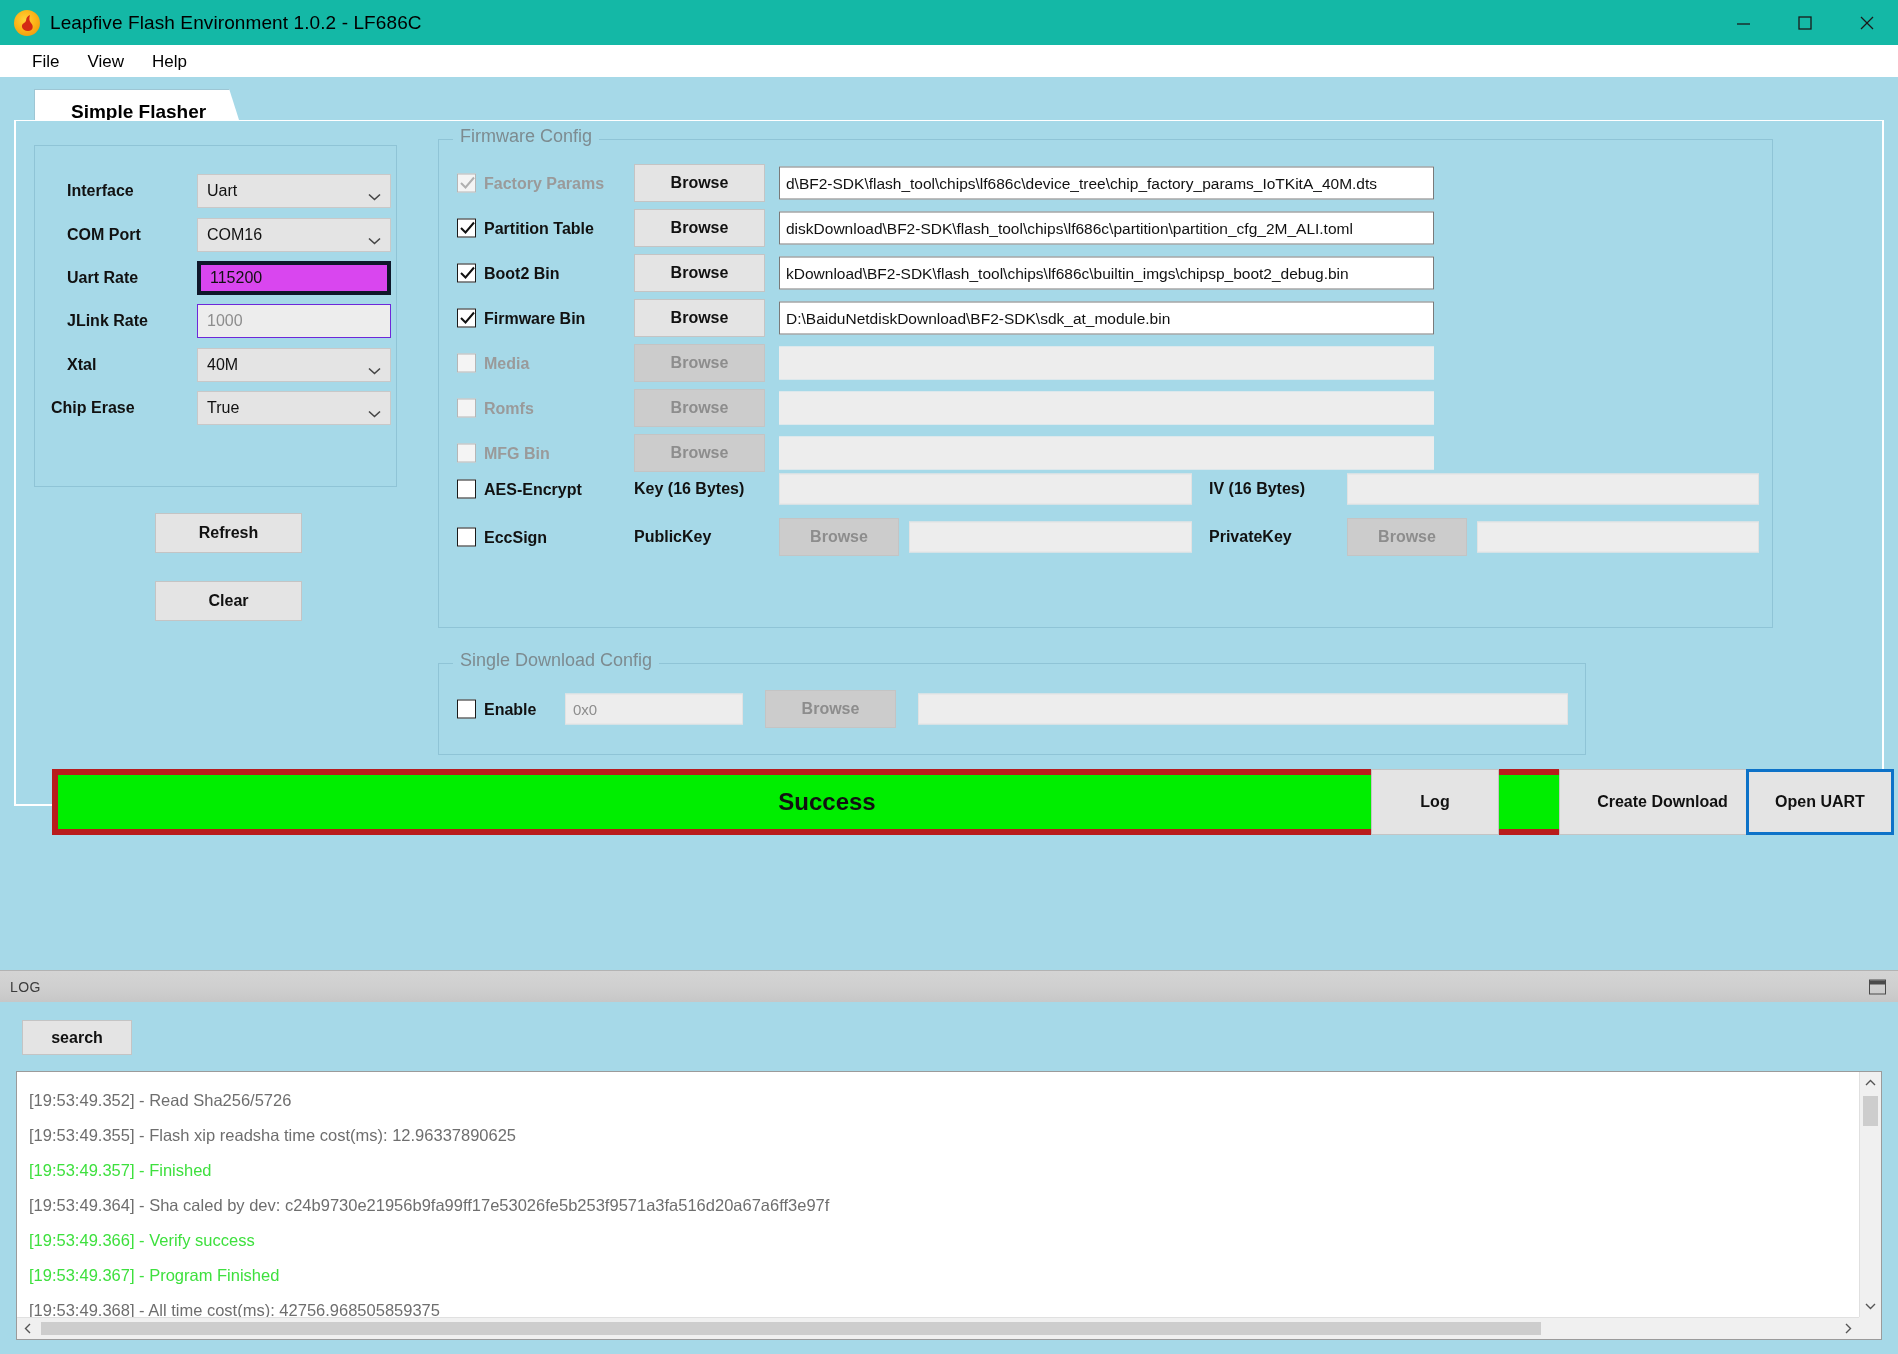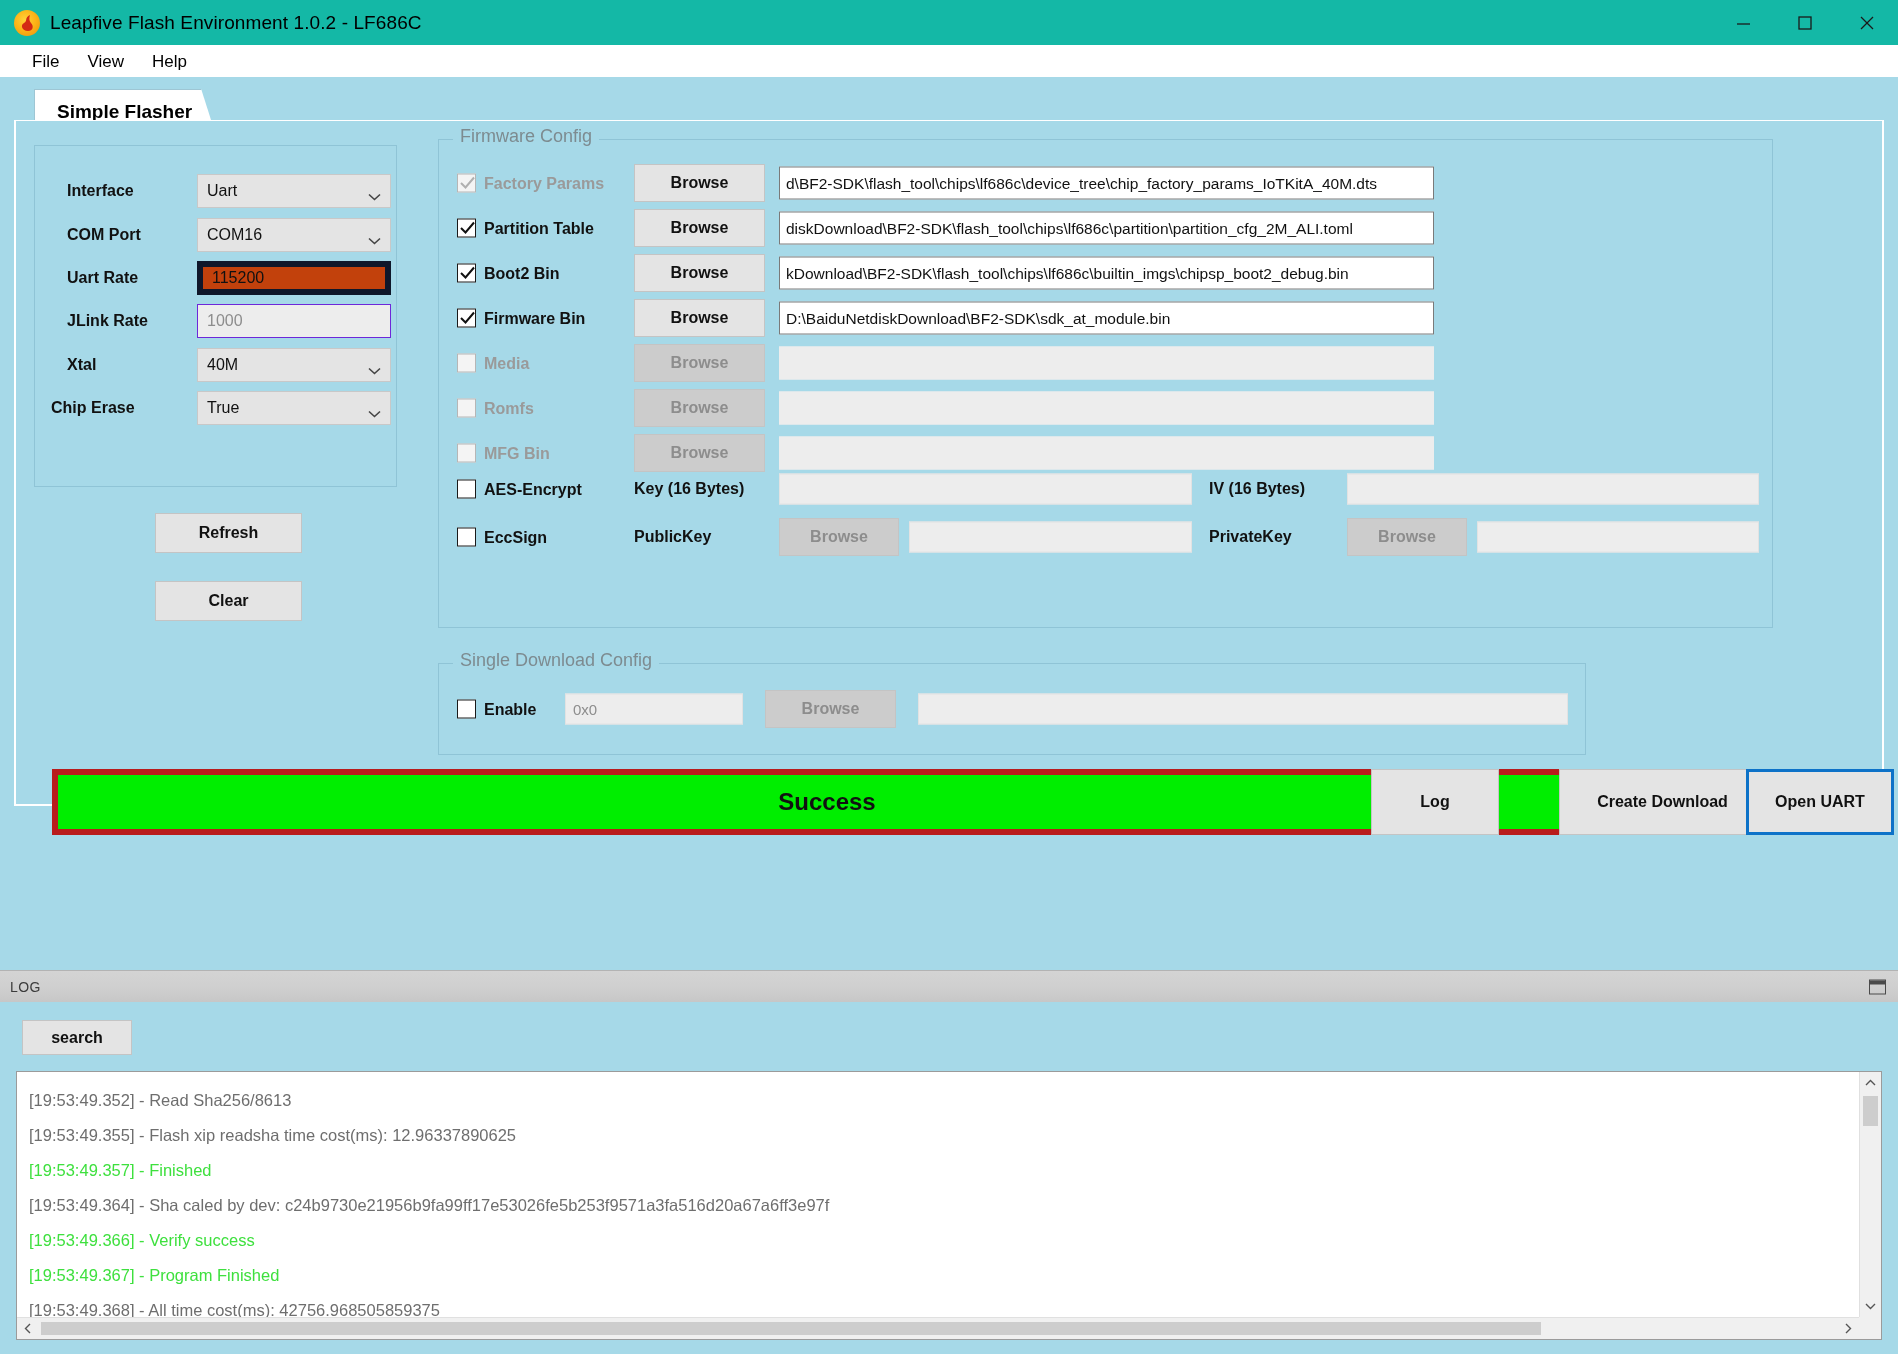--- a/index.html
+++ b/index.html
@@ -51,21 +51,21 @@
     position:absolute; left:14px; top:12px; right:14px; height:44px;
   }
   .tab{
     position:absolute; left:20px; top:0;
     height:44px; min-width:176px;
     background:#ffffff;
     border:1px solid #9ec6d4;
     border-bottom:none;
     display:flex;align-items:center;justify-content:center;
     font-size:19px; font-weight:bold; color:#000;
-    padding:0 22px;
+    padding:0 36px;
     clip-path: polygon(0 0, calc(100% - 14px) 0, 100% 100%, 0 100%);
     cursor:default;
   }
   .tab-underline{
     position:absolute; left:14px; right:14px; top:43px;
     height:2px; background:#ffffff;
   }
 
   
   .content-frame{
@@ -95,21 +95,21 @@
     display:flex;align-items:center;
     font-size:16px; color:#111; padding-left:9px;
     position:relative; cursor:default;
   }
   .select .chev{
     position:absolute; right:9px; top:50%; transform:translateY(-50%);
     width:13px;height:8px;
   }
   .textbox{
     width:100%;height:100%;
-    background:#c2410c; border:6px solid #0f172a;
+    background:#d946ef; border:4px solid #0f172a;
     display:flex;align-items:center;
     font-size:16px; color:#111; padding-left:9px;
   }
   .textbox.disabled{
     background:#ededed; border:1px solid #6d28d9; color:#8d8d8d;
   }
 
   
   .btn{
     background:#e4e4e4; border:1px solid #c4c4c4;
@@ -509,21 +509,21 @@
 
   <div class="log-header">
     <div class="log-header-title">LOG</div>
     <div class="dock-icon"></div>
   </div>
 
   <div class="log-area">
     <div class="btn search-btn">search</div>
     <div class="log-box">
       <div class="log-lines" id="log-lines">
-          <div class="log-line">[19:53:49.352] - Read Sha256/8613</div>
+          <div class="log-line">[19:53:49.352] - Read Sha256/5726</div>
           <div class="log-line">[19:53:49.355] - Flash xip readsha time cost(ms): 12.96337890625</div>
           <div class="log-line ok">[19:53:49.357] - Finished</div>
           <div class="log-line">[19:53:49.364] - Sha caled by dev: c24b9730e21956b9fa99ff17e53026fe5b253f9571a3fa516d20a67a6ff3e97f</div>
           <div class="log-line ok">[19:53:49.366] - Verify success</div>
           <div class="log-line ok">[19:53:49.367] - Program Finished</div>
           <div class="log-line">[19:53:49.368] - All time cost(ms): 42756.968505859375</div>
         </div>
 
       <div class="vscroll">
         <div class="sb-arrow" style="left:0;right:0;top:0;height:22px;">

